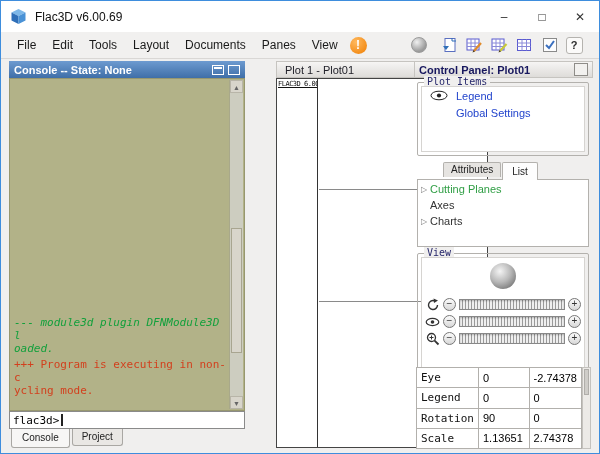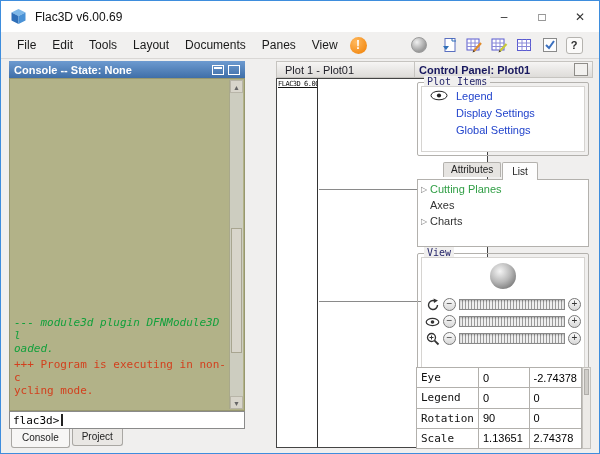--- a/index.html
+++ b/index.html
@@ -267,23 +267,20 @@
       <span class="gb-label">Plot Items</span>
       <div class="gb-inner">
         <div class="pi-row">
           <span class="pi-iconcell">
             <svg width="18" height="11" viewBox="0 0 18 11">
               <ellipse cx="9" cy="5.5" rx="8" ry="4.3" fill="none" stroke="#222"></ellipse>
               <circle cx="9" cy="5.5" r="2.1" fill="#222"></circle>
             </svg>
           </span>
           <span class="pi-link">Legend</span>
-        </div>
-        <div class="pi-row indent">
-          <span class="pi-link">Display Settings</span>
         </div>
         <div class="pi-row indent">
           <span class="pi-link">Global Settings</span>
         </div>
       </div>
     </div>
 
     <div class="cp-tabs">
       <span class="cp-tab">Attributes</span>
       <span class="cp-tab active">List</span>

